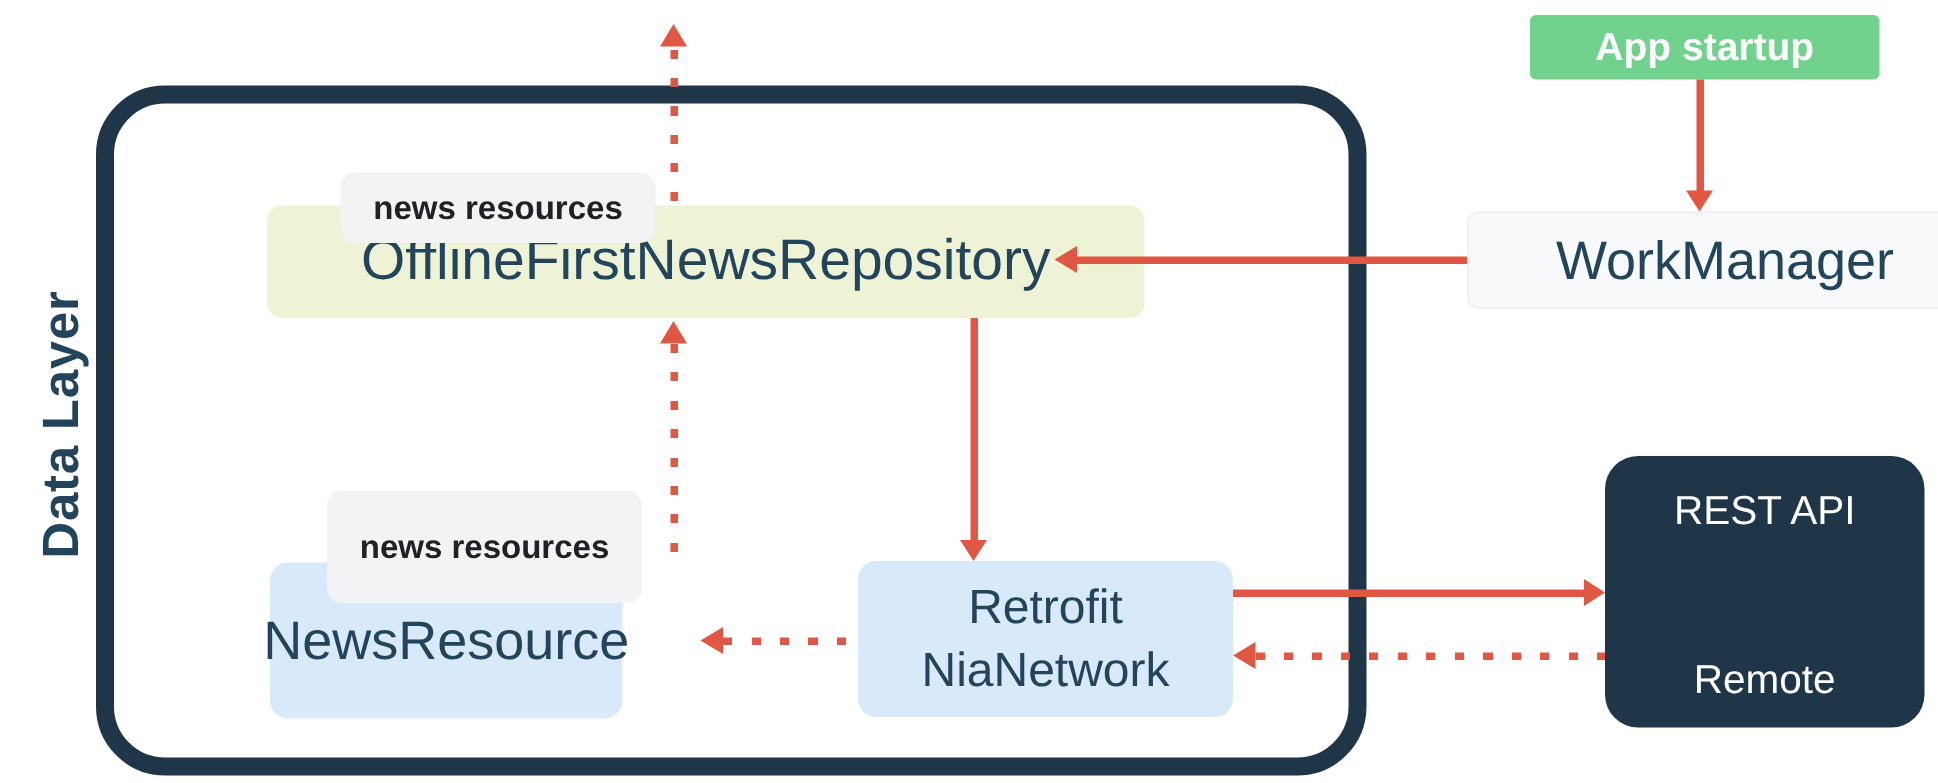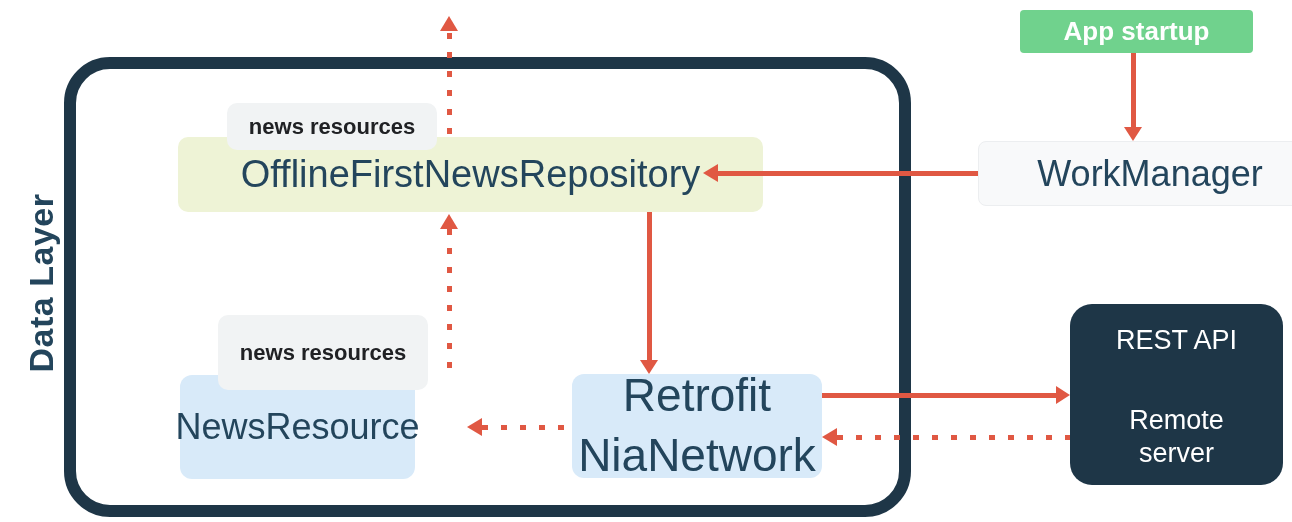--- a/index.html
+++ b/index.html
@@ -21,34 +21,35 @@
     letter-spacing:0.5px;
   }
   
   .node{
     position:absolute;display:flex;flex-direction:column;align-items:center;
     justify-content:center;text-align:center;box-sizing:border-box;z-index:2;
     color:var(--navy-text);
   }
   .node-repo{left:178px;top:137px;width:585px;height:75px;background:var(--yellow);border-radius:10px;font-size:38px;}
   .node-dao{left:180px;top:375px;width:235px;height:104px;background:var(--blue);border-radius:12px;font-size:36px;line-height:1.3;}
-  .node-retrofit{left:572px;top:374px;width:250px;height:104px;background:var(--blue);border-radius:12px;font-size:46px;line-height:1.3;}
+  .node-retrofit{left:572px;top:374px;width:250px;height:104px;background:var(--blue);border-radius:12px;font-size:32px;line-height:1.3;}
   .node-workmanager{left:978px;top:141px;width:344px;height:65px;background:var(--whitebox);border-radius:8px;font-size:36px;border:1px solid #eceef0;}
   .node-appstartup{left:1020px;top:10px;width:233px;height:43px;background:var(--green);border-radius:4px;font-size:26px;font-weight:bold;color:#ffffff;}
   .node-restapi{
     left:1070px;top:304px;width:213px;height:181px;background:var(--navy);
     border-radius:22px;color:#ffffff;justify-content:space-between;
     padding:20px 0 14px 0;font-size:27px;line-height:1.25;gap:16px;
   }
   
   .tag{
     position:absolute;background:var(--gray);border-radius:10px;z-index:4;
     display:flex;flex-direction:column;align-items:center;justify-content:center;
     text-align:center;font-size:22px;font-weight:bold;color:var(--label-text);
     line-height:1.25;
+    margin-top:12px;
   }
   .tag-repo{left:227px;top:103px;width:210px;height:47px;}
   .tag-dao{left:218px;top:315px;width:210px;height:75px;}
   
   .line{position:absolute;background:var(--red);z-index:3;}
   .dotted-h{position:absolute;height:5px;z-index:3;background:none;
     background-image:repeating-linear-gradient(90deg,var(--red) 0 6px,transparent 6px 19px);}
   .dotted-v{position:absolute;width:5px;z-index:3;background:none;
     background-image:repeating-linear-gradient(180deg,var(--red) 0 6px,transparent 6px 19px);}
   .head{position:absolute;width:0;height:0;z-index:3;}
@@ -91,21 +92,20 @@
   </div>
 
   <div class="node node-appstartup">
     <span>App startup</span>
   </div>
 
   <div class="node node-restapi">
     <span class="rest-title">REST API</span>
     <span class="two-line">
       <span>Remote</span>
-      <span>server</span>
     </span>
   </div>
 
   <div>
     <div class="line" style="left:1131px;top:53px;width:5px;height:75px;"></div>
     <div class="head head-down" style="left:1124px;top:127px;"></div>
   </div>
 
   <div>
     <div class="line" style="left:717px;top:171px;width:261px;height:5px;"></div>

